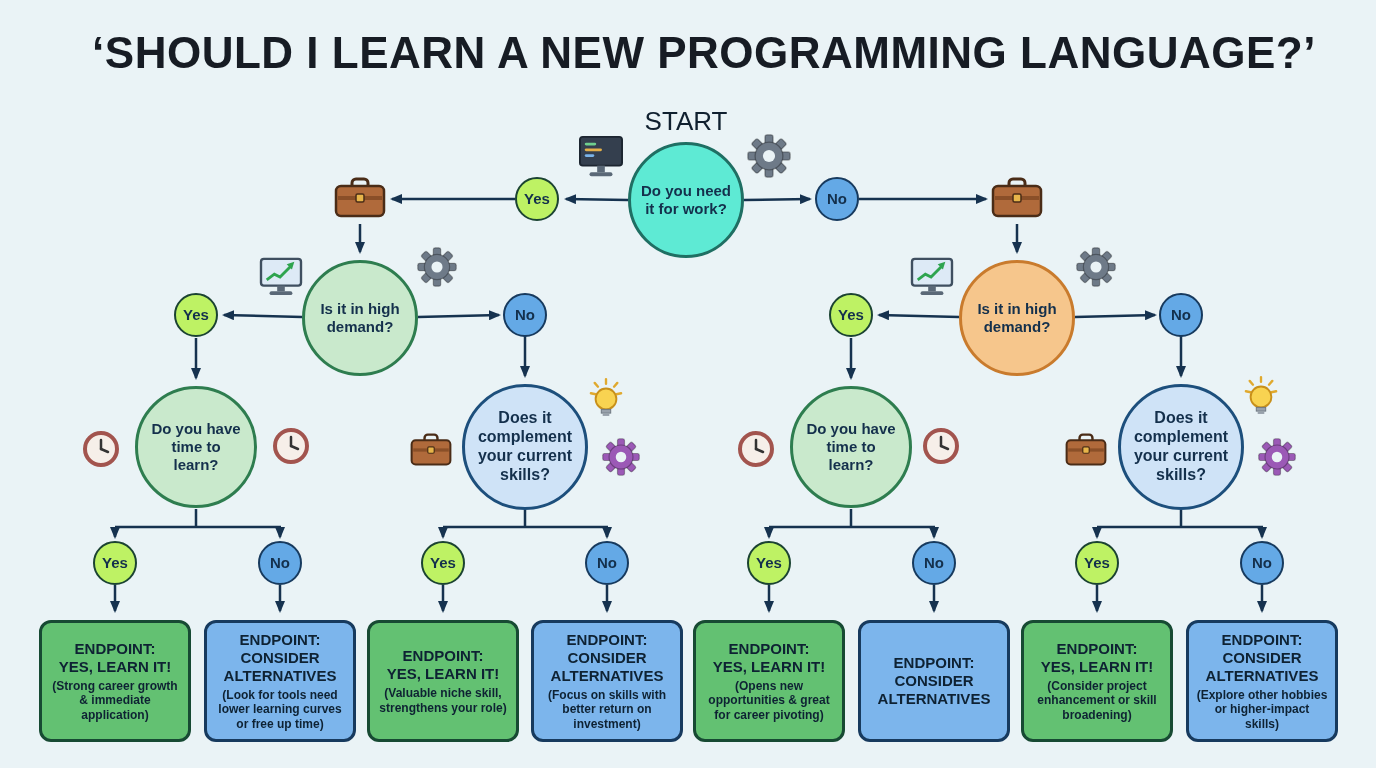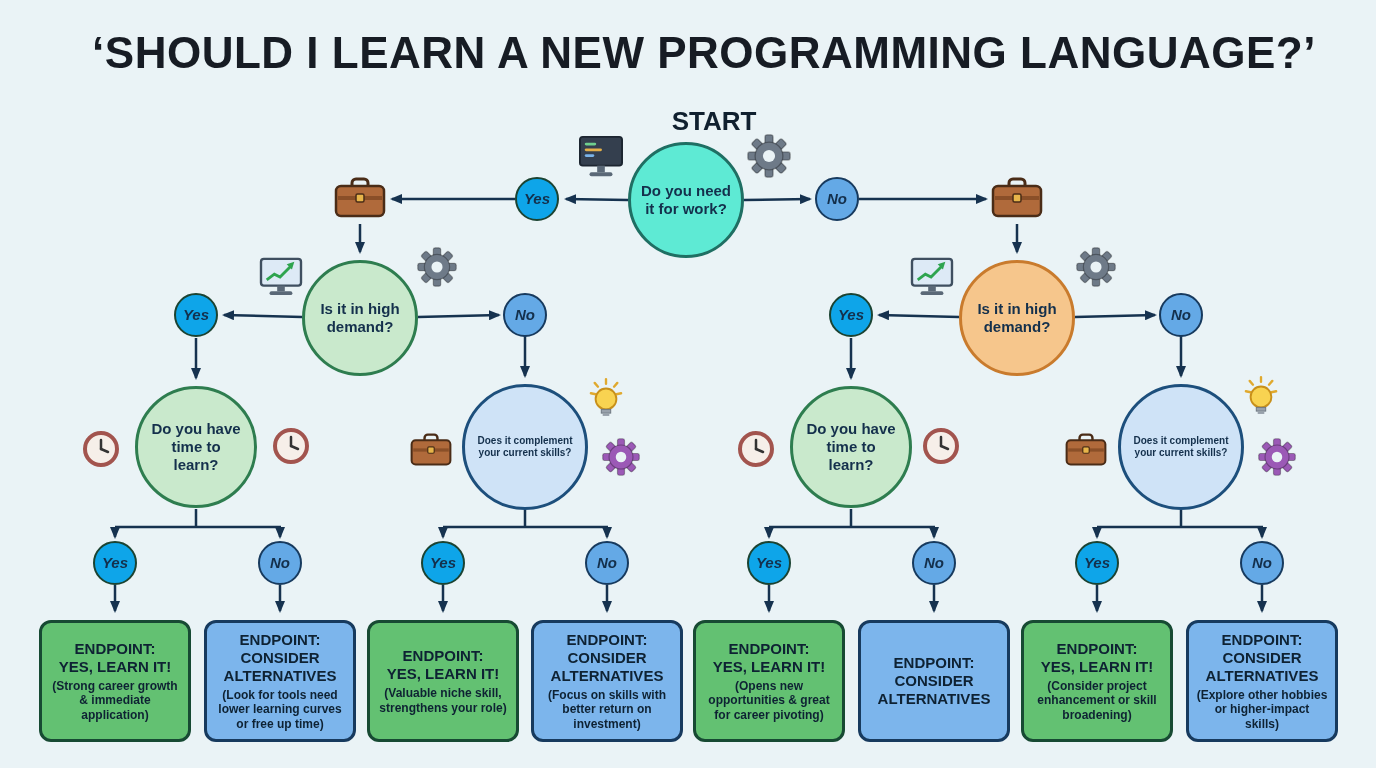--- a/index.html
+++ b/index.html
@@ -7,38 +7,38 @@
     width:1376px;height:768px;position:relative;overflow:hidden;
     background:#eaf3f6;
     font-family:"Liberation Sans", sans-serif;
   }
   .title{
     position:absolute;top:28px;left:16px;width:100%;text-align:center;
     font-size:44px;font-weight:700;letter-spacing:.5px;color:#171c24;
   }
   .start-label{
     position:absolute;transform:translate(-50%,-50%);
-    font-size:26px;font-weight:700;color:#10202f;margin-left:28px;
+    font-size:26px;font-weight:400;color:#10202f;
   }
   .node{
     position:absolute;transform:translate(-50%,-50%);
     border-radius:50%;display:flex;align-items:center;justify-content:center;
     text-align:center;font-weight:700;color:#14304c;box-sizing:border-box;
     line-height:1.18;
   }
   .circle-lg{width:116px;height:116px;border:3px solid;font-size:15px;padding:8px;}
-  .circle-xl{width:126px;height:126px;border:3px solid;font-size:10px;padding:9px;}
+  .circle-xl{width:126px;height:126px;border:3px solid;font-size:16px;padding:9px;}
   .circle-md{width:122px;height:122px;border:3px solid;font-size:15px;padding:9px;}
   .circle-sm{width:44px;height:44px;border:2.5px solid;font-size:15px;}
   .teal{background:#5eead4;border-color:#1f6f63;}
   .greenlt{background:#c9e9cc;border-color:#2e7d4f;}
   .orangelt{background:#f6c68c;border-color:#c97b2d;}
   .bluelt{background:#cfe3f7;border-color:#1d4f7c;}
-  .yes{background:#0ea5e9;border-color:#1b4332;font-style:italic;}
-  .no{background:#64a9e6;border-color:#173a5e;font-style:italic;}
+  .yes{background:#bef264;border-color:#1b4332;}
+  .no{background:#64a9e6;border-color:#173a5e;}
   .endpoint{
     position:absolute;transform:translate(-50%,0);
     width:152px;height:122px;border-radius:12px;border:3px solid;
     display:flex;flex-direction:column;align-items:center;justify-content:center;
     text-align:center;padding:6px 7px;box-sizing:border-box;color:#0e2233;
   }
   .endpoint.green{background:#63c172;border-color:#174a33;}
   .endpoint.blue{background:#7cb5ec;border-color:#173a5e;}
   .endpoint .head{font-weight:700;font-size:15px;line-height:1.2;}
   .endpoint .detail{font-weight:600;font-size:12px;line-height:1.18;margin-top:3px;}

